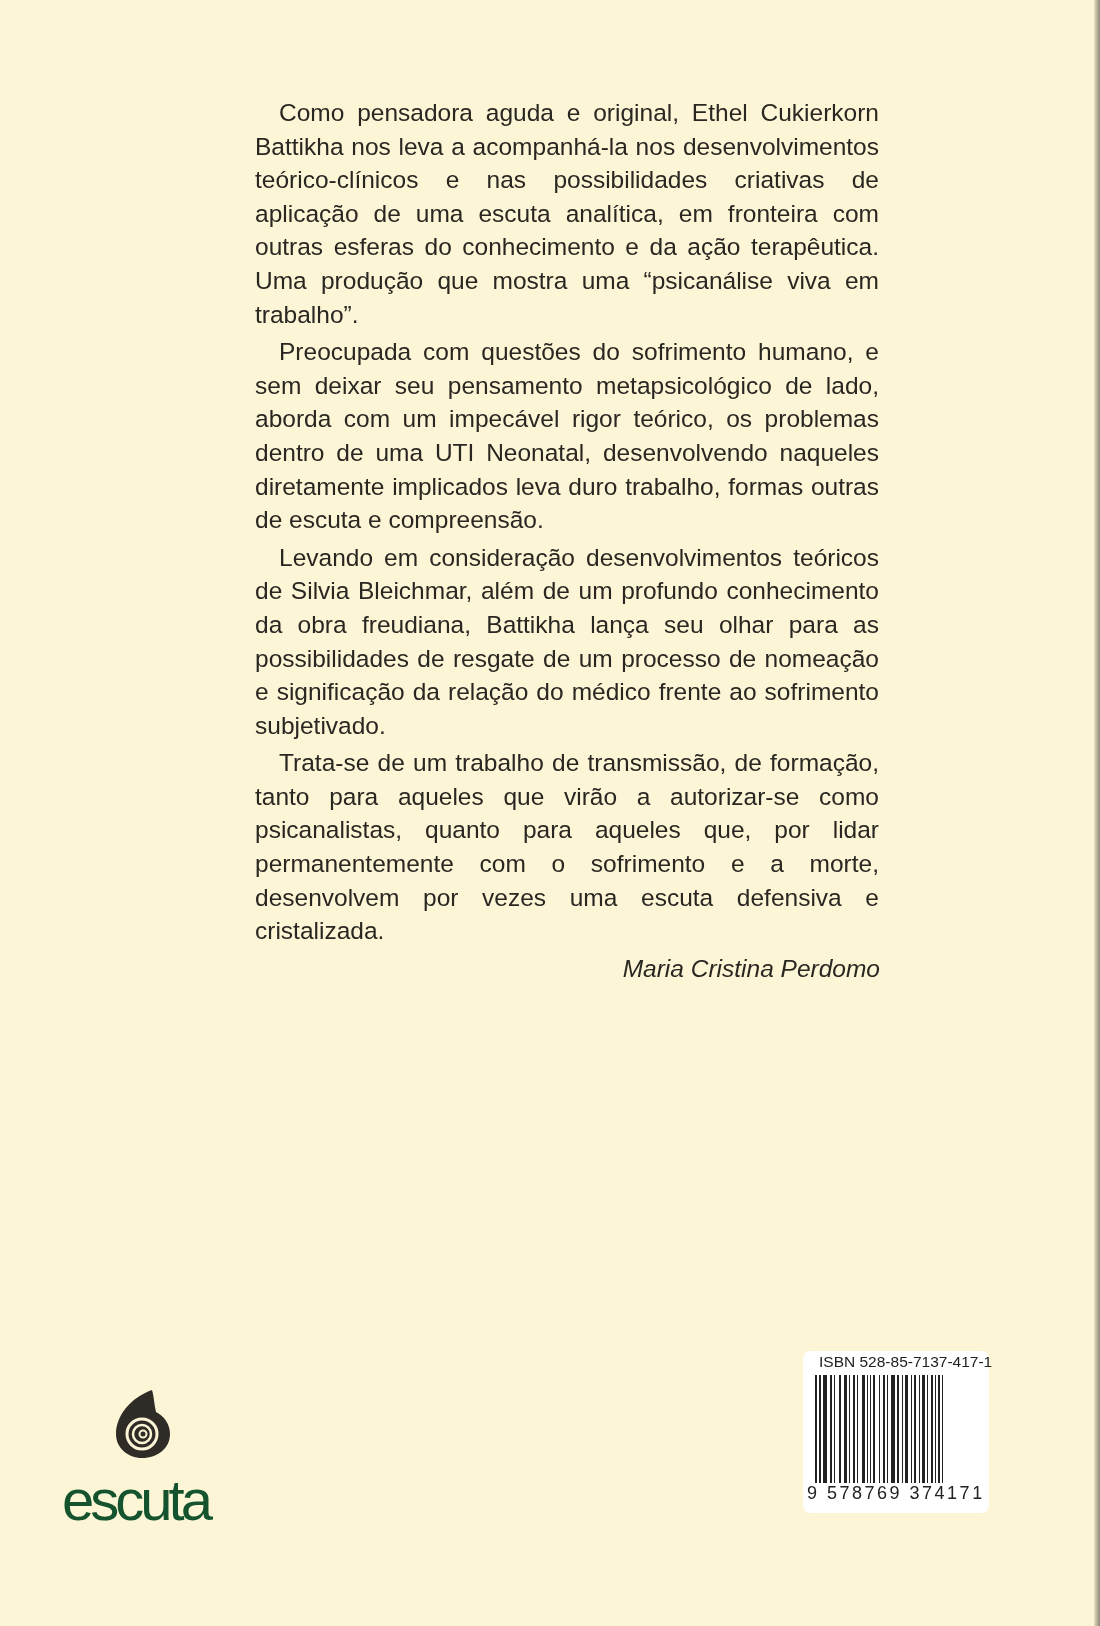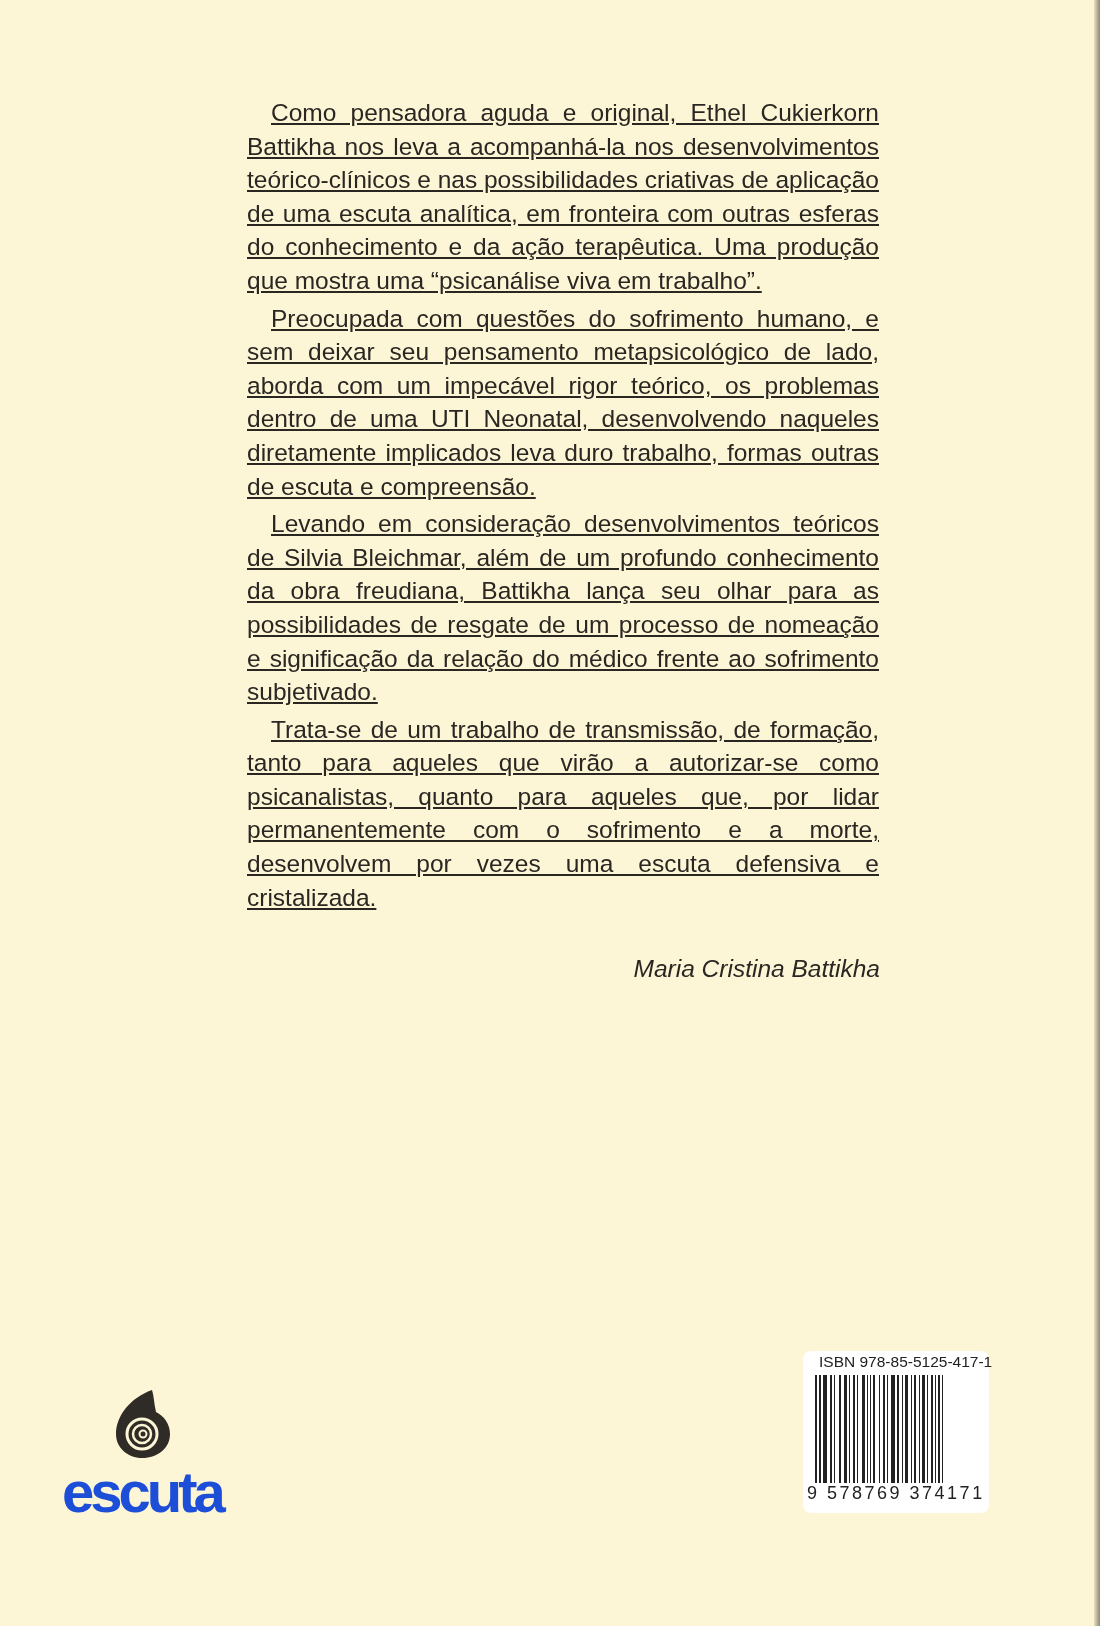--- a/index.html
+++ b/index.html
@@ -12,32 +12,32 @@
   }
   .right-edge {
     position: absolute; top: 0; right: 0; width: 6px; height: 100%;
     background: linear-gradient(to right, #e8e0bc, #8d877a);
   }
   .blurb {
     position: absolute; left: 243px; top: 96px; width: 636px;
     font-size: 24.5px; line-height: 33.6px;
     text-align: justify;
   }
-  .blurb p { margin: 0 0 4px 4px; text-indent: 24px; text-decoration: underline; }
+  .blurb p { margin: 0 0 4px 12px; text-indent: 24px; }
   .signature {
     position: absolute; right: 220px; top: 955px;
     font-style: italic; font-size: 24.5px;
   }
   .logo {
     position: absolute; left: 62px; top: 1388px; width: 170px;
   }
   .logo svg { display: block; margin-left: 50px; }
   .logo-word {
     font-size: 58px; letter-spacing: -4px; line-height: 56px;
-    color: #1d4ed8; margin-top: 4px; font-weight: bold;
+    color: #14532d; margin-top: 12px; font-weight: normal;
   }
   .barcode-box {
     position: absolute; left: 803px; top: 1351px; width: 186px; height: 162px;
     background: #ffffff; border-radius: 8px;
   }
   .isbn-label {
     position: absolute; left: 16px; top: 2px; font-size: 15.5px; color: #222;
     white-space: nowrap;
   }
   .bars {
@@ -55,34 +55,34 @@
 
 <div class="right-edge"></div>
 
 <div class="blurb">
   <p>Como pensadora aguda e original, Ethel Cukierkorn Battikha nos leva a acompanhá-la nos desenvolvimentos teórico-clínicos e nas possibilidades criativas de aplicação de uma escuta analítica, em fronteira com outras esferas do conhecimento e da ação terapêutica. Uma produção que mostra uma “psicanálise viva em trabalho”.</p>
   <p>Preocupada com questões do sofrimento humano, e sem deixar seu pensamento metapsicológico de lado, aborda com um impecável rigor teórico, os problemas dentro de uma UTI Neonatal, desenvolvendo naqueles diretamente implicados leva duro trabalho, formas outras de escuta e compreensão.</p>
   <p>Levando em consideração desenvolvimentos teóricos de Silvia Bleichmar, além de um profundo conhecimento da obra freudiana, Battikha lança seu olhar para as possibilidades de resgate de um processo de nomeação e significação da relação do médico frente ao sofrimento subjetivado.</p>
   <p>Trata-se de um trabalho de transmissão, de formação, tanto para aqueles que virão a autorizar-se como psicanalistas, quanto para aqueles que, por lidar permanentemente com o sofrimento e a morte, desenvolvem por vezes uma escuta defensiva e cristalizada.</p>
 </div>
 
-<div class="signature">Maria Cristina Battikha</div>
+<div class="signature">Maria Cristina Perdomo</div>
 
 <div class="logo">
   <svg width="62" height="72" viewBox="0 0 62 72">
     <path d="M40 2 C18 10 4 28 4 46 C4 60 16 70 30 70 C46 70 58 60 58 46 C58 36 52 28 44 24 C42 16 42 8 40 2 Z" fill="#2f2b27"></path>
     <circle cx="30" cy="46" r="15" fill="none" stroke="#fcf6d6" stroke-width="3"></circle>
     <circle cx="30" cy="46" r="9" fill="none" stroke="#fcf6d6" stroke-width="2.5"></circle>
     <circle cx="31" cy="46" r="3.5" fill="none" stroke="#fcf6d6" stroke-width="2"></circle>
   </svg>
   <div class="logo-word">escuta</div>
 </div>
 
 <div class="barcode-box">
-  <div class="isbn-label">ISBN 978-85-5125-417-1</div>
+  <div class="isbn-label">ISBN 528-85-7137-417-1</div>
   <div class="bars">
     <span style="width:2px;background:#222"></span>
       <span style="width:2px"></span>
     <span style="width:2px;background:#222"></span>
       <span style="width:2px"></span>
     <span style="width:4px;background:#222"></span>
       <span style="width:3px"></span>
     <span style="width:2px;background:#222"></span>
       <span style="width:2px"></span>
     <span style="width:1px;background:#222"></span>

